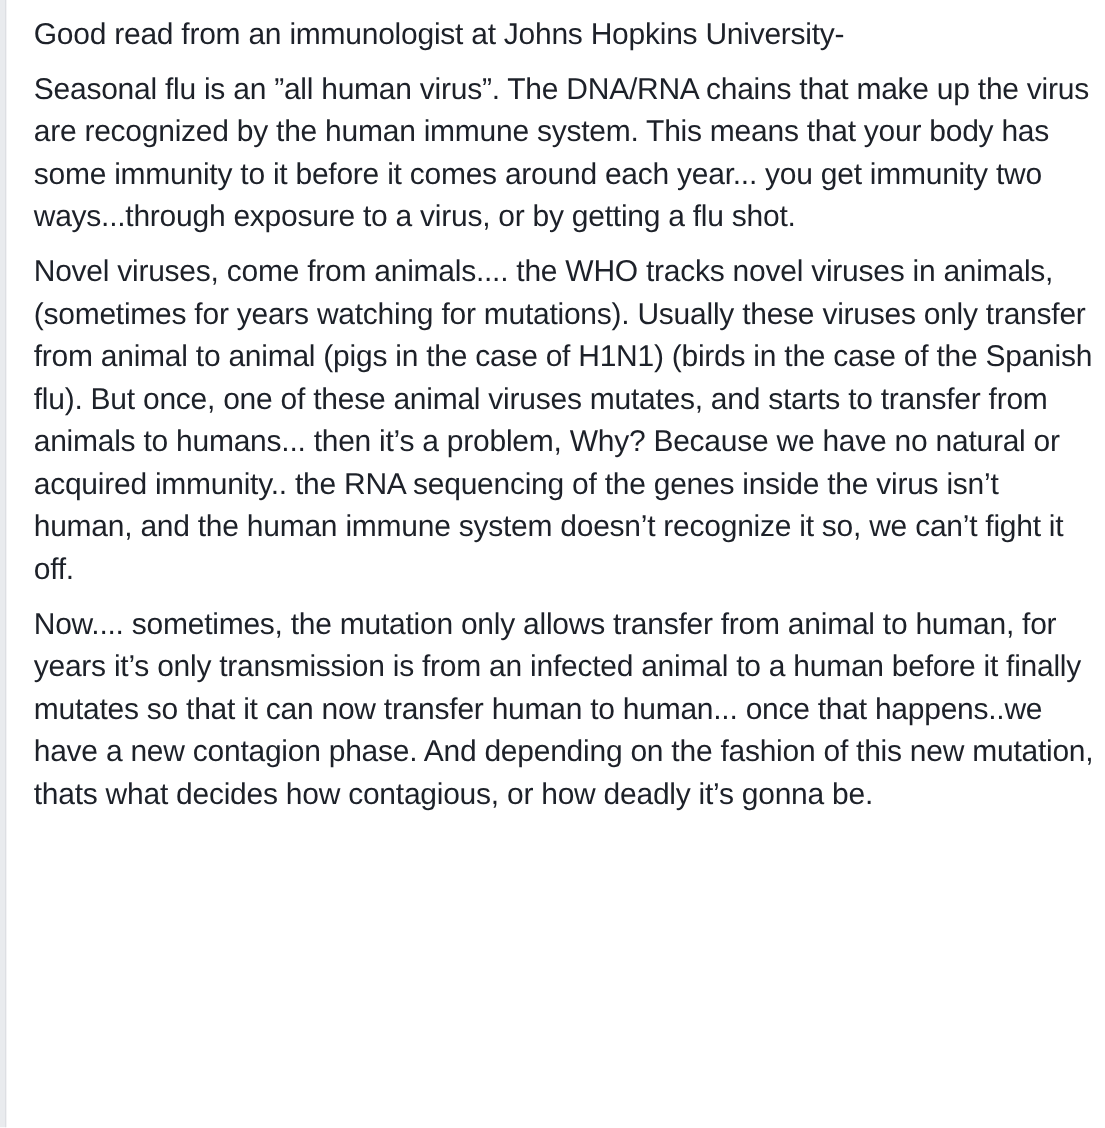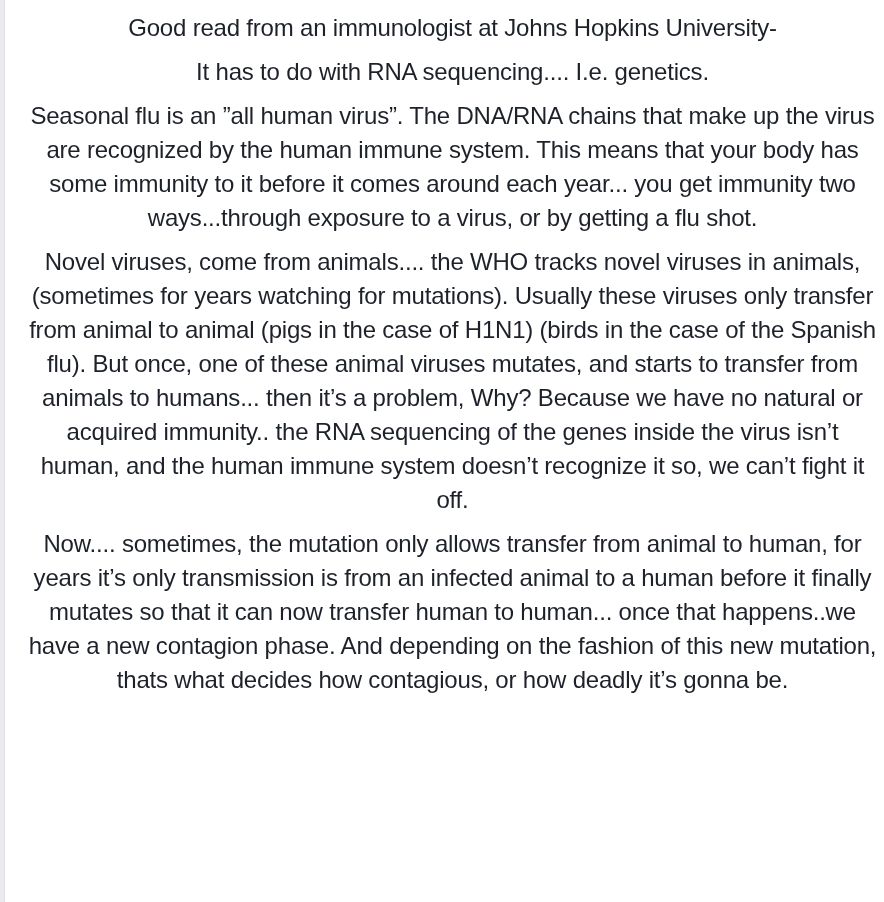--- a/index.html
+++ b/index.html
@@ -35,31 +35,29 @@
     left: 0;
     top: 0;
     width: 884px;
     box-sizing: border-box;
     padding: 11px 6px 0 27px;
     color: #1d2129;
     font-size: 24px;
     line-height: 34px;
     letter-spacing: -0.2px;
     font-weight: 400;
-    text-align: center;
   }
   .post-body p {
     margin: 0 0 10px 0;
   }
 </style>
 </head>
 <body>
 
 <div class="page">
   <div class="left-gutter"></div>
   <div class="post-body">
     <p>Good read from an immunologist at Johns Hopkins University-</p>
-    <p>It has to do with RNA sequencing.... I.e. genetics.</p>
     <p>Seasonal flu is an ”all human virus”. The DNA/RNA chains that make up the virus are recognized by the human immune system. This means that your body has some immunity to it before it comes around each year... you get immunity two ways...through exposure to a virus, or by getting a flu shot.</p>
     <p>Novel viruses, come from animals.... the WHO tracks novel viruses in animals, (sometimes for years watching for mutations). Usually these viruses only transfer from animal to animal (pigs in the case of H1N1) (birds in the case of the Spanish flu). But once, one of these animal viruses mutates, and starts to transfer from animals to humans... then it’s a problem, Why? Because we have no natural or acquired immunity.. the RNA sequencing of the genes inside the virus isn’t human, and the human immune system doesn’t recognize it so, we can’t fight it off.</p>
     <p>Now.... sometimes, the mutation only allows transfer from animal to human, for years it’s only transmission is from an infected animal to a human before it finally mutates so that it can now transfer human to human... once that happens..we have a new contagion phase. And depending on the fashion of this new mutation, thats what decides how contagious, or how deadly it’s gonna be.</p>
   </div>
 </div>
 
 </body></html>

